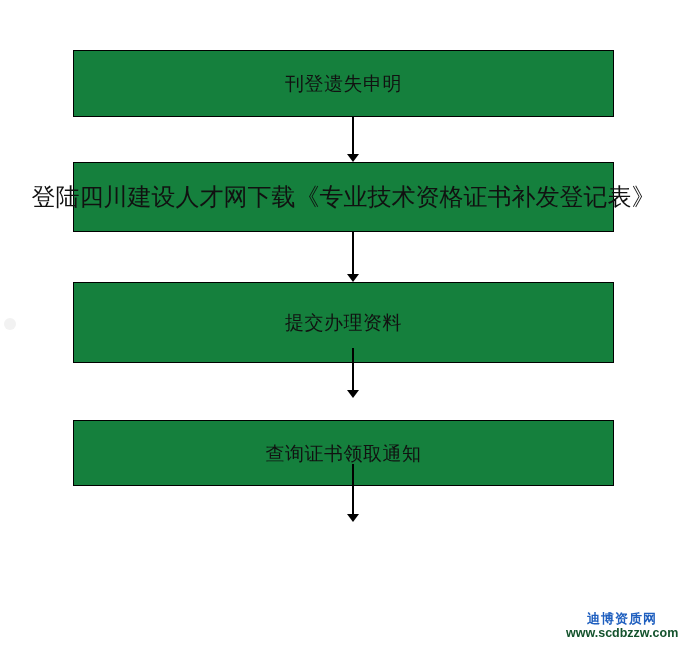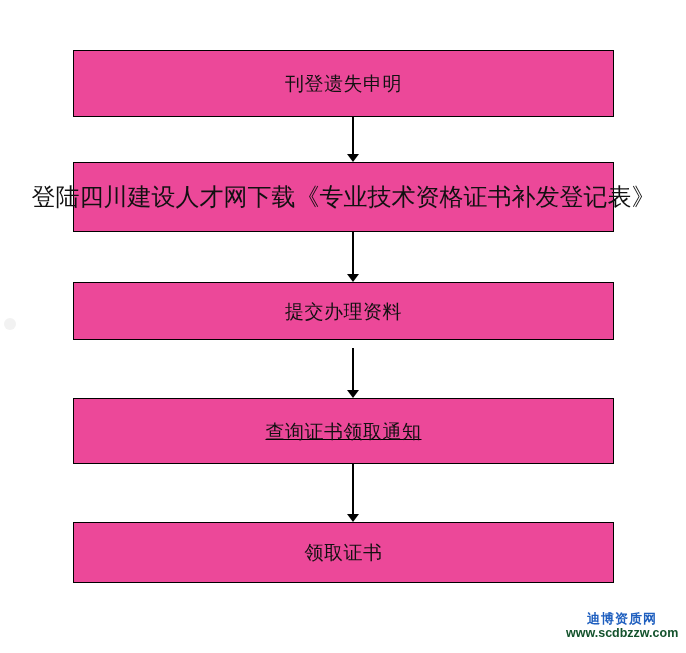--- a/index.html
+++ b/index.html
@@ -18,42 +18,42 @@
     overflow: hidden;
   }
 
   
   .flow-box {
     position: absolute;
     left: 73px;
     width: 541px;
     box-sizing: border-box;
     border: 1.6px solid #000000;
-    background: #ec4899;
+    background: #15803d;
     display: flex;
     align-items: center;
     justify-content: center;
   }
   .flow-box .box-label {
     font-family: "Liberation Serif", "DejaVu Serif", serif;
     font-size: 19px;
     line-height: 1;
     color: #111111;
     letter-spacing: 0.5px;
     white-space: nowrap;
   }
   .flow-box.wide .box-label {
     font-size: 24px;
     letter-spacing: 0px;
   }
 
   #box-0 { top: 50px;  height: 67px; }
   #box-1 { top: 162px; height: 70px; }
-  #box-2 { top: 282px; height: 58px; }
-  #box-3 { top: 398px; height: 66px; text-decoration: underline; }
+  #box-2 { top: 282px; height: 81px; }
+  #box-3 { top: 420px; height: 66px; }
   #box-4 { top: 522px; height: 61px; }
 
   
   .connector {
     position: absolute;
     left: 346px;
     width: 14px;
   }
   .connector .stem {
     position: absolute;
@@ -153,22 +153,19 @@
 
   <div class="flow-box" id="box-3">
     <span class="box-label">查询证书领取通知</span>
   </div>
 
   <div class="connector" id="arrow-3">
     <div class="stem"></div>
     <div class="head"></div>
   </div>
 
-  <div class="flow-box" id="box-4">
-    <span class="box-label">领取证书</span>
-  </div>
 
   <div id="watermark">
     <div class="wm-cn">迪博资质网</div>
     <div class="wm-url">www.scdbzzw.com</div>
   </div>
 
 </div>
 
 </body></html>

